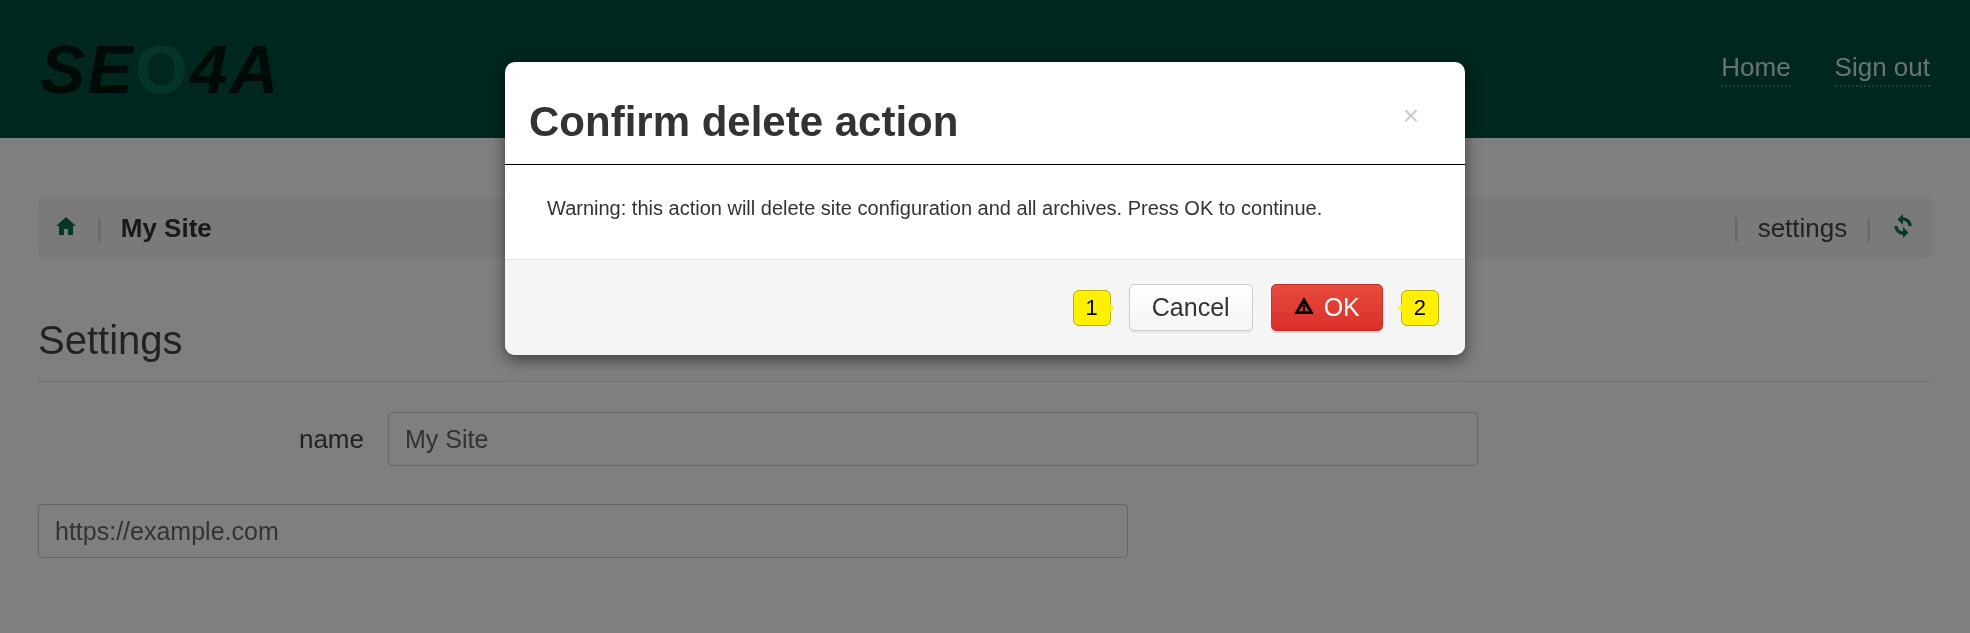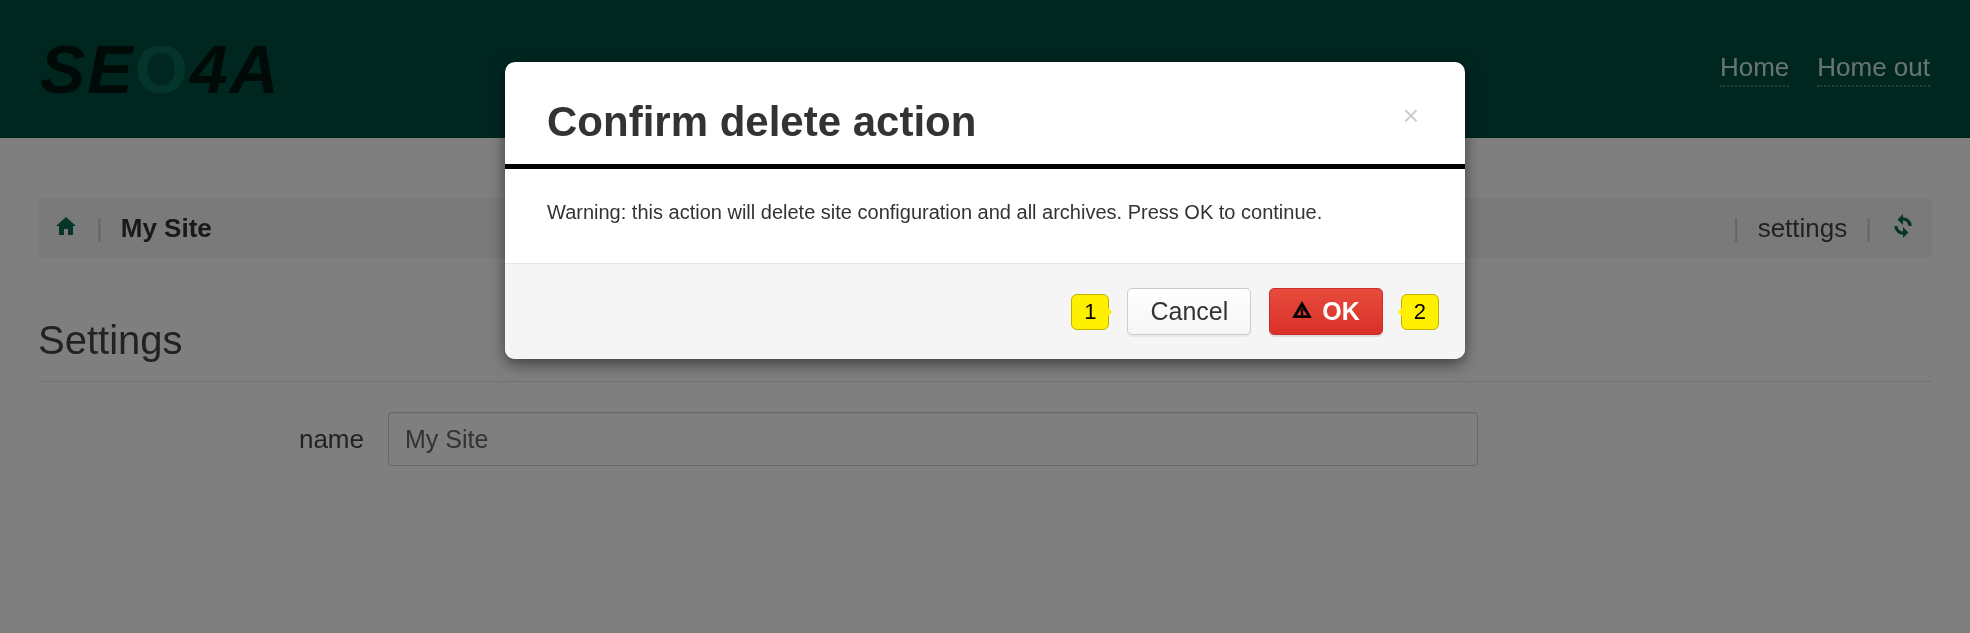--- a/index.html
+++ b/index.html
@@ -3,21 +3,21 @@
 <meta charset="utf-8">
 <style>
   * { box-sizing: border-box; margin: 0; padding: 0; }
   html, body { width: 1970px; height: 633px; overflow: hidden; font-family: "Helvetica Neue", Helvetica, Arial, sans-serif; font-size: 18px; color: #333; background: #fff; }
 
   
   .navbar { background: #004d40; height: 138px; display: flex; align-items: center; padding: 0 40px; position: relative; }
   .brand { font-weight: 900; font-size: 68px; letter-spacing: 2px; white-space: nowrap; }
   .brand .dark { color: #00140f; font-style: italic; }
   .brand .light { color: #0a6b55; }
-  .nav-right { margin-left: auto; display: flex; gap: 28px; align-items: center; font-size: 26px; color: #cfe8e3; }
+  .nav-right { margin-left: auto; display: flex; gap: 44px; align-items: center; font-size: 26px; color: #cfe8e3; }
   .nav-right a { color: #cfe8e3; text-decoration: none; border-bottom: 2px dotted #4f7f77; padding-bottom: 2px; cursor: pointer; }
 
   
   .toolbar { margin: 60px 38px 0 38px; background: #f5f5f5; border-radius: 5px; display: flex; align-items: center; height: 60px; padding: 0 16px; color: #333; }
   .toolbar .sep { color: #ccc; margin: 0 18px; font-size: 26px; }
   .toolbar .home-ic { fill: #0d6b55; }
   .toolbar .sitename { font-weight: 700; font-size: 26px; }
   .toolbar .spacer { flex: 1; }
   .toolbar .link { font-size: 26px; color: #444; }
   .toolbar .refresh-ic { fill: #0d6b55; }
@@ -26,46 +26,46 @@
   .section-title { font-size: 40px; font-weight: 400; color: #444; margin: 60px 38px 8px 38px; padding-bottom: 18px; border-bottom: 1px solid #e5e5e5; }
 
   .form { margin: 30px 38px 0 38px; }
   .form-row { display: flex; align-items: center; margin-bottom: 38px; }
   .form-row label { width: 350px; text-align: right; padding-right: 24px; font-size: 26px; color: #444; }
   .form-row .input { flex: 0 0 1090px; height: 54px; border: 1px solid #ccc; border-radius: 4px; padding: 0 16px; font-size: 25px; color: #666; background: #fff; }
 
   
   .backdrop { position: absolute; inset: 0; background: rgba(0,0,0,.5); }
   .modal { position: absolute; top: 62px; left: 50%; transform: translateX(-50%); width: 960px; background: #fff; border-radius: 10px; box-shadow: 0 5px 15px rgba(0,0,0,.5); overflow: hidden; }
-  .modal-header { padding: 36px 42px 18px 42px; border-bottom: 5px solid #000000; display: flex; align-items: flex-start; }
+  .modal-header { padding: 36px 42px 18px 24px; border-bottom: 1px solid #000000; display: flex; align-items: flex-start; }
   .modal-title { font-size: 42px; font-weight: 700; color: #333; flex: 1; }
   .modal-close { font-size: 28px; color: #ccc; background: none; border: none; cursor: pointer; line-height: 1; padding: 4px; }
   .modal-body { padding: 28px 42px 36px 42px; font-size: 20px; line-height: 1.5; color: #333; }
   .modal-footer { background: #f5f5f5; border-top: 1px solid #e5e5e5; padding: 24px 26px; text-align: right; display: flex; justify-content: flex-end; align-items: center; gap: 18px; }
 
   .btn { font-size: 25px; border-radius: 5px; padding: 8px 22px; cursor: pointer; border: 1px solid #ccc; display: inline-flex; align-items: center; gap: 10px; }
   .btn-default { background: linear-gradient(#fff,#f5f5f5); color: #333; box-shadow: 0 2px 0 rgba(0,0,0,.05); }
-  .btn-danger { background: linear-gradient(#e74b3c,#d9302a); color: #fff; border-color: #c9302c; font-weight: 700; box-shadow: 0 2px 0 rgba(0,0,0,.1); }
+  .btn-danger { background: linear-gradient(#e74b3c,#d9302a); color: #fff; border-color: #c9302c; font-weight: 400; box-shadow: 0 2px 0 rgba(0,0,0,.1); }
   .btn-danger svg { fill: #000; stroke:#000; }
 
   
   .marker { background: #fff000; border: 1px solid #c0b000; border-radius: 6px; font-size: 22px; font-weight: 400; color:#000; padding: 4px 12px; display: inline-flex; align-items: center; position: relative; }
   .marker.left::after { content: ""; position: absolute; right: -10px; top: 50%; transform: translateY(-50%); border: 6px solid transparent; border-left-color: #fff000; }
   .marker.right::before { content: ""; position: absolute; left: -10px; top: 50%; transform: translateY(-50%); border: 6px solid transparent; border-right-color: #fff000; }
 </style>
 </head>
 <body>
 
 <div class="navbar">
   <div class="brand">
     <span class="dark">SE</span><span class="light">O</span><span class="dark">4A</span>
   </div>
   <div class="nav-right">
     <a>Home</a>
-    <a>Home out</a>
+    <a>Sign out</a>
   </div>
 </div>
 
 <div class="toolbar">
   <span>
     <svg class="home-ic" width="24" height="24" viewBox="0 0 24 24">
         <path d="M12 3l10 9h-3v9h-5v-6H10v6H5v-9H2z"></path>
       </svg>
   </span>
   <span class="sep">|</span>
@@ -82,20 +82,21 @@
 </div>
 
 <div class="section-title">Settings</div>
 
 <div class="form">
   <div class="form-row">
     <label>name</label>
     <input class="input" type="text" value="My Site" style="">
   </div>
   <div class="form-row">
+    <input class="input" type="text" value="https://example.com" style="">
   </div>
 </div>
 
 <div class="backdrop"></div>
 
 <div class="modal">
   <div class="modal-header">
     <div class="modal-title">Confirm delete action</div>
     <button class="modal-close">
       <span>×</span>

